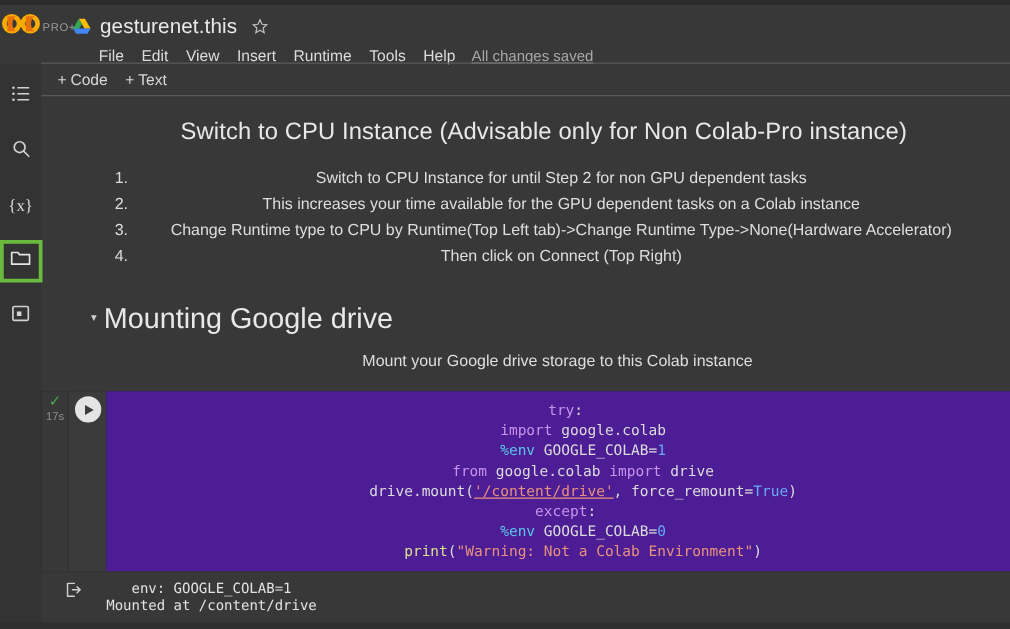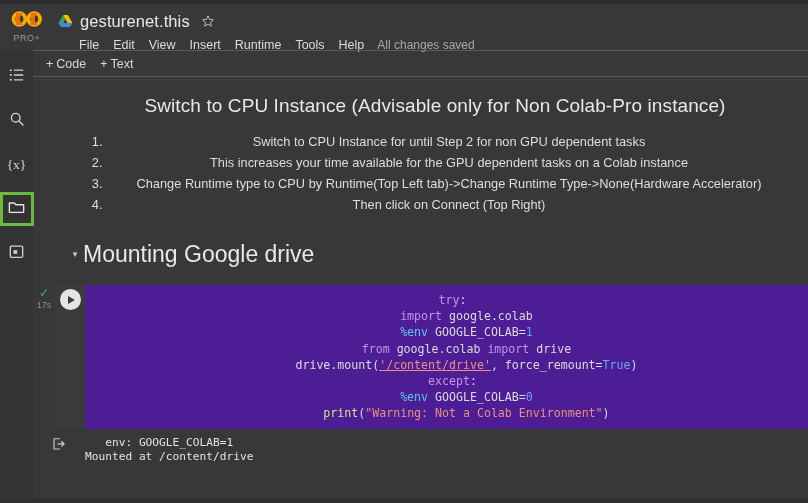--- a/index.html
+++ b/index.html
@@ -36,21 +36,21 @@
     background: #383838;
     position: relative;
     display: flex;
     align-items: flex-start;
   }
 
   .logo-block {
     width: 54px;
     padding-top: 5px;
     display: flex;
-    flex-direction: column;
+    flex-direction: row;
     align-items: center;
     flex: 0 0 auto;
   }
   .co-logo {
     display: block;
   }
   .pro-badge {
     font-size: 9px;
     letter-spacing: 0.5px;
     color: #9a9a9a;
@@ -463,20 +463,21 @@
             <li>This increases your time available for the GPU dependent tasks on a Colab instance</li>
             <li>Change Runtime type to CPU by Runtime(Top Left tab)-&gt;Change Runtime Type-&gt;None(Hardware Accelerator)</li>
             <li>Then click on Connect (Top Right)</li>
           </ol>
         </div>
 
         <div class="section-head-row">
           <span class="collapse-caret">▾</span>
           <span class="heading2">Mounting Google drive</span>
         </div>
+        <div class="section-sub">Mount your Google drive storage to this Colab instance</div>
 
         <div class="code-cell">
 
           <div class="gutter">
             <span class="check-mark">✓</span>
             <span class="run-time">17s</span>
           </div>
 
           <div class="run-col">
             <div class="run-btn">

